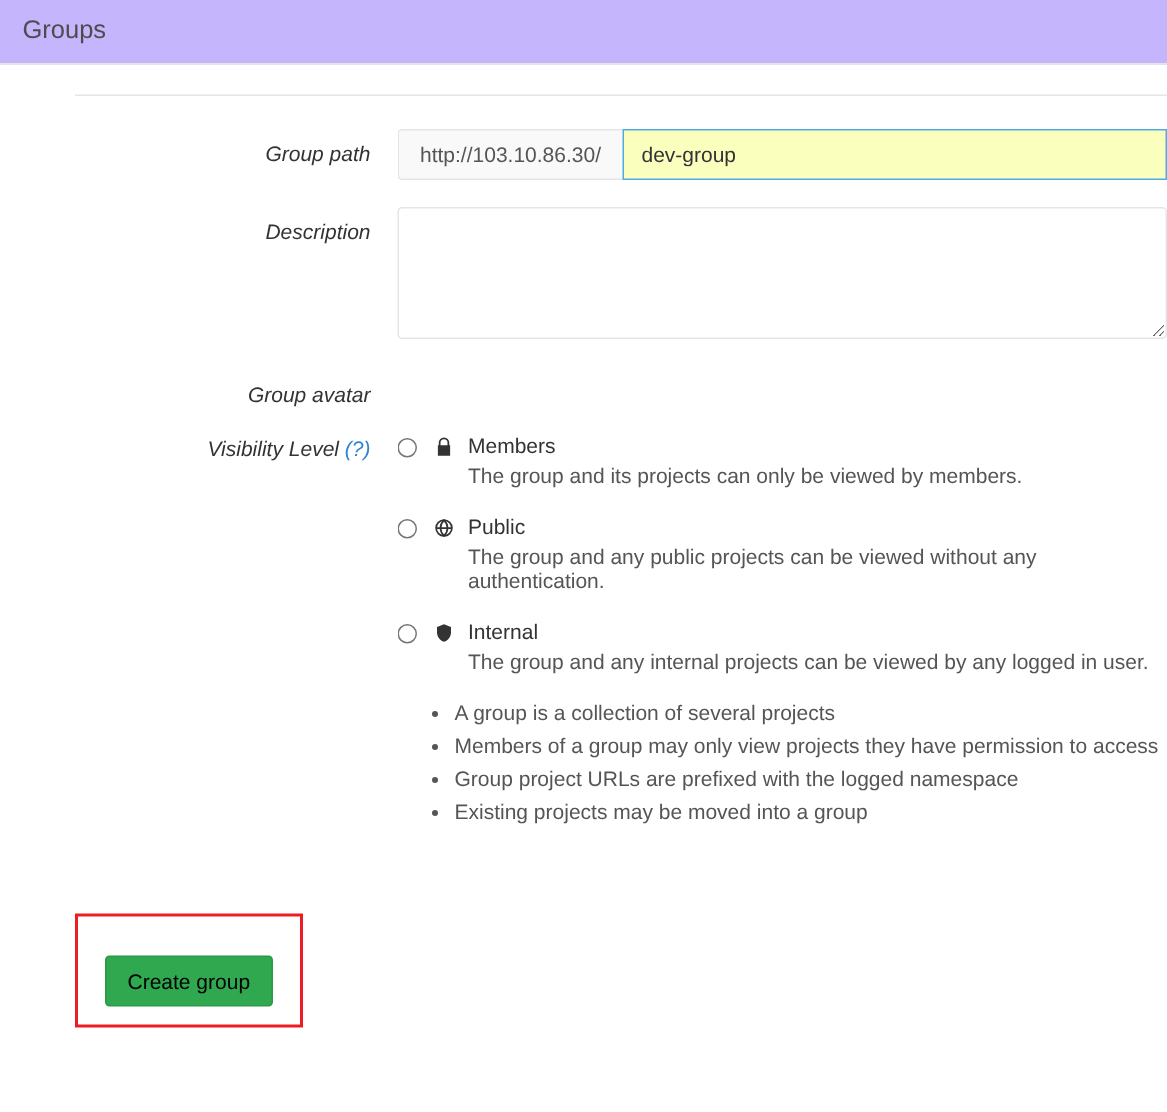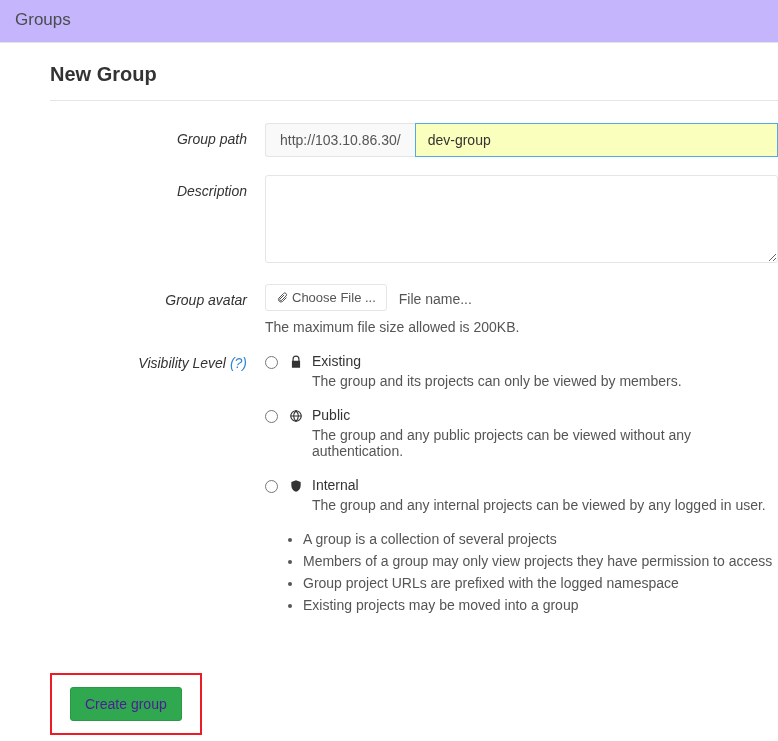--- a/index.html
+++ b/index.html
@@ -148,38 +148,38 @@
       margin-bottom: 6px;
     }
     .actions {
       margin-top: 36px;
       display: inline-block;
       border: 2px solid #ed1c24;
       padding: 12px 18px;
     }
     .btn-create {
       background: #2fa84f;
-      color: #4c1d95;
+      color: #000000;
       border: 1px solid #289944;
       padding: 8px 14px;
       font-size: 14px;
       border-radius: 3px;
       cursor: pointer;
+      margin-top: 14px;
     }
     svg { display: block; }
   </style>
 </head>
 <body>
 
 <div class="top-header">
   <h1>Groups</h1>
 </div>
 
 <div class="content">
-  <h2 class="page-title">New Group</h2>
   <div class="divider"></div>
 
   <div class="form-row">
     <div class="form-label">Group path</div>
     <div class="form-control-col">
       <div class="input-group">
         <div class="input-prefix">http://103.10.86.30/</div>
         <input type="text" class="path-input" value="dev-group" style="">
       </div>
     </div>
@@ -187,50 +187,38 @@
 
   <div class="form-row">
     <div class="form-label">Description</div>
     <div class="form-control-col">
       <textarea class="textarea-input" style=""></textarea>
     </div>
   </div>
 
   <div class="form-row">
     <div class="form-label">Group avatar</div>
-    <div class="form-control-col">
-      <button class="choose-file-btn">
-        <span>
-          <svg width="12" height="12" viewBox="0 0 24 24" fill="none" stroke="#555" stroke-width="2">
-            <path d="M21 11l-8 8a5 5 0 01-7-7l9-9a3.5 3.5 0 015 5l-9 9a2 2 0 01-3-3l8-8"></path>
-          </svg>
-        </span>
-        <span>Choose File ...</span>
-      </button>
-      <span class="file-name">File name...</span>
-      <div class="hint-text">The maximum file size allowed is 200KB.</div>
-    </div>
   </div>
 
   <div class="form-row">
     <div class="form-label tight">
       <span>Visibility Level</span>
       <span class="help-link">(?)</span>
     </div>
     <div class="form-control-col">
 
       <div class="vis-option">
         <input type="radio" name="vis" style="">
         <span class="vis-icon">
           <svg width="14" height="14" viewBox="0 0 24 24" fill="#333">
             <path d="M6 10V7a6 6 0 0112 0v3h1v12H5V10h1zm2 0h8V7a4 4 0 00-8 0v3z"></path>
           </svg>
         </span>
         <div class="vis-text">
-          <div class="vis-title">Existing</div>
+          <div class="vis-title">Members</div>
           <div class="vis-desc">The group and its projects can only be viewed by members.</div>
         </div>
       </div>
 
       <div class="vis-option">
         <input type="radio" name="vis" style="">
         <span class="vis-icon">
           <svg width="14" height="14" viewBox="0 0 24 24" fill="none" stroke="#333" stroke-width="2">
             <circle cx="12" cy="12" r="9"></circle>
             <path d="M3 12h18M12 3c2.5 2.5 4 6 4 9s-1.5 6.5-4 9c-2.5-2.5-4-6-4-9s1.5-6.5 4-9z"></path>

